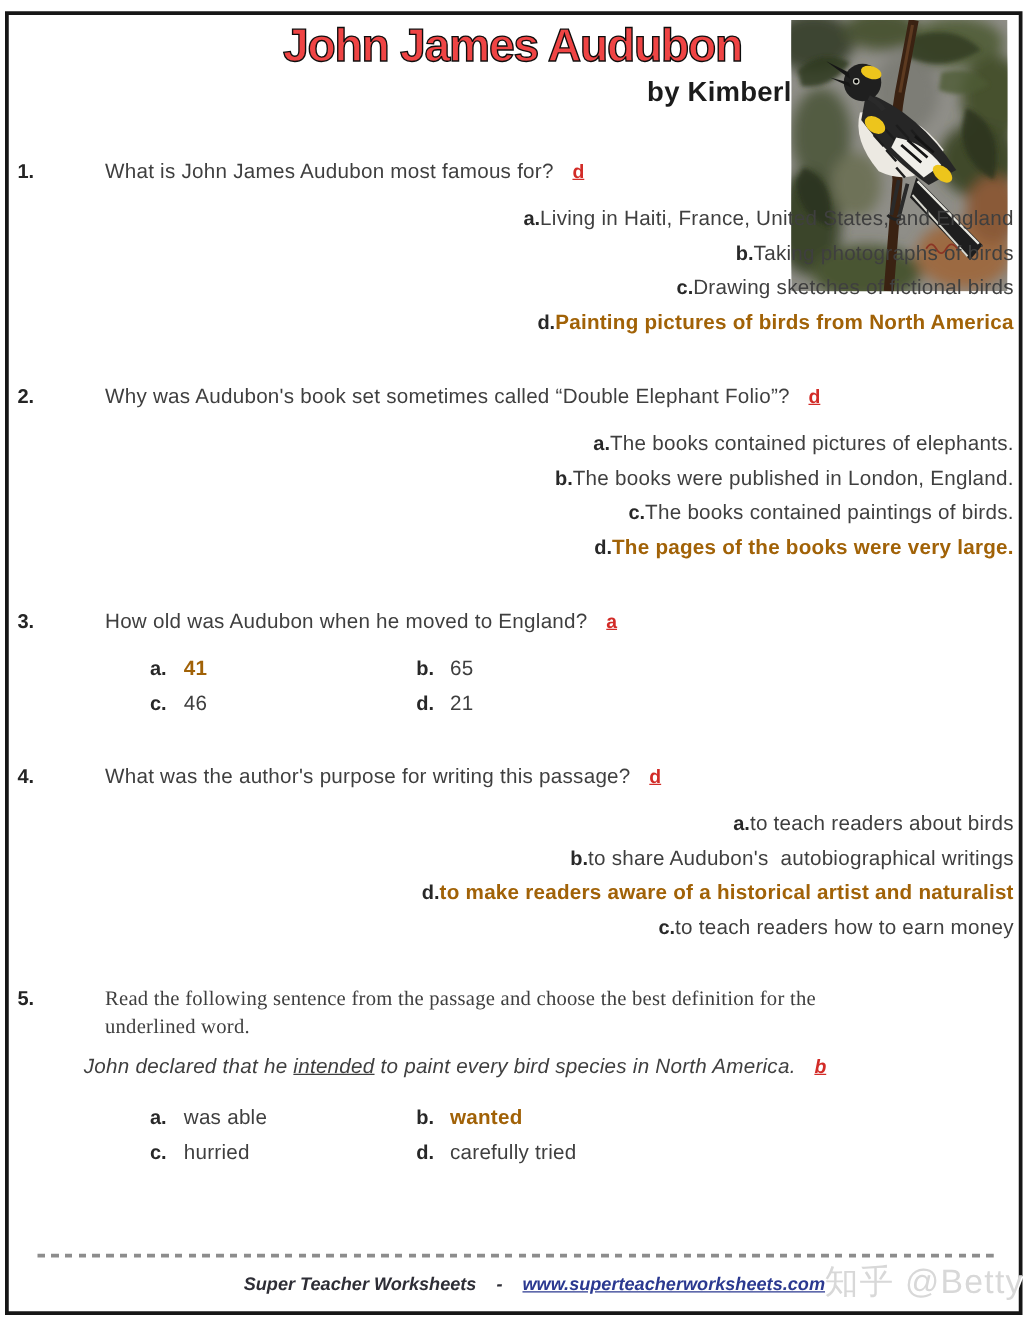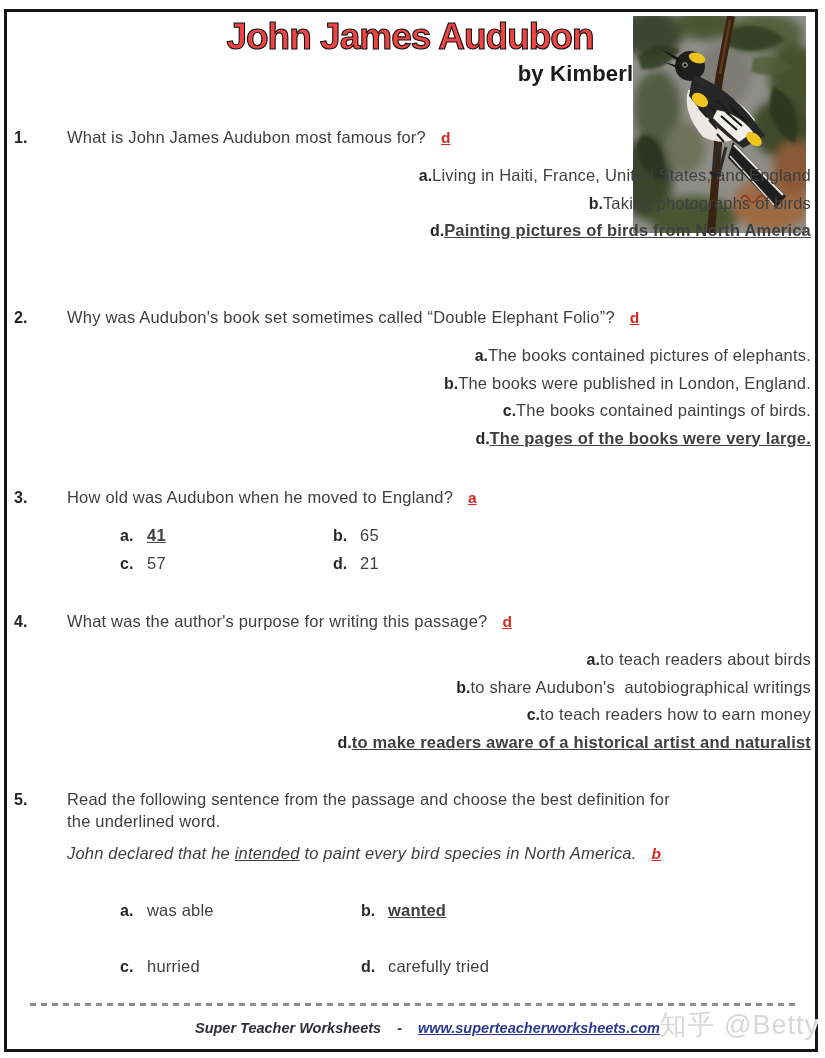--- a/index.html
+++ b/index.html
@@ -18,42 +18,42 @@
     display:inline-block; font-size:37px; font-weight:bold; color:#ef4444;
     letter-spacing:-1px; -webkit-text-stroke:1.1px #0d0d0d; line-height:42px;
   }
   .byline { font-size:22px; font-weight:bold; color:#1c1c1c; margin-top:3px; letter-spacing:.2px;text-align:right; }
   
   .bird-art { position:absolute; left:633px; top:16px; width:173px; height:217px; }
   
   .question { position:absolute; left:14px; right:14px; }
   .qline { display:flex; align-items:baseline; font-size:16.5px; line-height:22px; }
   .qnum { width:53px; flex:none; font-weight:bold; color:#242424; font-size:16px; }
-  .qtext { color:#3f3f3f; letter-spacing:.2px; }
+  .qtext { color:#3f3f3f; letter-spacing:.2px;margin-left:17px; }
   .ans {
     color:#d22b27; font-weight:bold; text-decoration:underline;
     margin-left:15px; font-size:15.5px; letter-spacing:0;
   }
   .opts { list-style:none; margin:13px 0 0 106px; }
   .opts li { line-height:27.5px; font-size:16.5px; white-space:pre-wrap;text-align:right; }
   .opt-letter { display:inline-block; width:27px; font-weight:bold; color:#282828; font-size:16px; }
   .opt-text { color:#3f3f3f; letter-spacing:.2px; }
-  .opt-text.correct { color:#404040; font-weight:bold; text-decoration:underline; }
+  .opt-text.correct { color:#a16207; font-weight:bold; }
   .opts-grid {
     display:grid; grid-template-columns:213px auto; margin:13px 0 0 106px;
   }
   .opts-grid .cell { line-height:27.5px; font-size:16.5px; }
   .q5-sentence {
     margin:10px 0 0 53px; font-size:16.5px; font-style:italic; color:#3f3f3f;
     line-height:22px; letter-spacing:.2px;
   }
   .q5-sentence .u-word { text-decoration:underline; }
   #q1 { top:126px; } #q2 { top:306px; } #q3 { top:486px; } #q4 { top:610px; } #q5 { top:788px; }
-  #q5 .qtext { max-width:625px; }
-  #q5 .opts-grid { margin-top:32px;gap:28px; }
+  #q5 .qtext { max-width:625px;font-family:Liberation Serif, serif; }
+  #q5 .opts-grid { margin-top:16px; }
   
   .dash-line {
     position:absolute; left:30px; top:1003px; width:765px; height:3px;
     background:repeating-linear-gradient(90deg,#8d8d8d 0 6px,transparent 6px 11px);
   }
   .footer {
     position:absolute; left:0; right:0; top:1020px; text-align:center;
     font-size:14.5px; font-weight:bold; font-style:italic; color:#2e2e36;padding-left:30px;
   }
   .footer .sep { margin:0 16px; }
@@ -142,20 +142,21 @@
 </div>
 
 <div class="question" id="q1">
   <div class="qline">
     <span class="qnum">1.</span>
     <span class="qtext"><span>What is John James Audubon most famous for?</span><span class="ans">d</span></span>
   </div>
   <ul class="opts">
     <li><span class="opt-letter">a.</span><span class="opt-text">Living in Haiti, France, United States, and England</span></li>
     <li><span class="opt-letter">b.</span><span class="opt-text">Taking photographs of birds</span></li>
+    <li><span class="opt-letter">c.</span><span class="opt-text">Drawing sketches of fictional birds</span></li>
     <li><span class="opt-letter">d.</span><span class="opt-text correct">Painting pictures of birds from North America</span></li>
   </ul>
 </div>
 
 <div class="question" id="q2">
   <div class="qline">
     <span class="qnum">2.</span>
     <span class="qtext"><span>Why was Audubon's book set sometimes called “Double Elephant Folio”?</span><span class="ans">d</span></span>
   </div>
   <ul class="opts">
@@ -167,35 +168,35 @@
 </div>
 
 <div class="question" id="q3">
   <div class="qline">
     <span class="qnum">3.</span>
     <span class="qtext"><span>How old was Audubon when he moved to England?</span><span class="ans">a</span></span>
   </div>
   <div class="opts-grid">
     <div class="cell"><span class="opt-letter">a.</span><span class="opt-text correct">41</span></div>
     <div class="cell"><span class="opt-letter">b.</span><span class="opt-text">65</span></div>
-    <div class="cell"><span class="opt-letter">c.</span><span class="opt-text">57</span></div>
+    <div class="cell"><span class="opt-letter">c.</span><span class="opt-text">46</span></div>
     <div class="cell"><span class="opt-letter">d.</span><span class="opt-text">21</span></div>
   </div>
 </div>
 
 <div class="question" id="q4">
   <div class="qline">
     <span class="qnum">4.</span>
     <span class="qtext"><span>What was the author's purpose for writing this passage?</span><span class="ans">d</span></span>
   </div>
   <ul class="opts">
     <li><span class="opt-letter">a.</span><span class="opt-text">to teach readers about birds</span></li>
     <li><span class="opt-letter">b.</span><span class="opt-text">to share Audubon's  autobiographical writings</span></li>
+    <li><span class="opt-letter">d.</span><span class="opt-text correct">to make readers aware of a historical artist and naturalist</span></li>
     <li><span class="opt-letter">c.</span><span class="opt-text">to teach readers how to earn money</span></li>
-    <li><span class="opt-letter">d.</span><span class="opt-text correct">to make readers aware of a historical artist and naturalist</span></li>
   </ul>
 </div>
 
 <div class="question" id="q5">
   <div class="qline">
     <span class="qnum">5.</span>
     <span class="qtext">Read the following sentence from the passage and choose the best definition for the underlined word.</span>
   </div>
   <div class="q5-sentence">
     <span>John declared that he </span><span class="u-word">intended</span><span> to paint every bird species in North America.</span><span class="ans">b</span>

